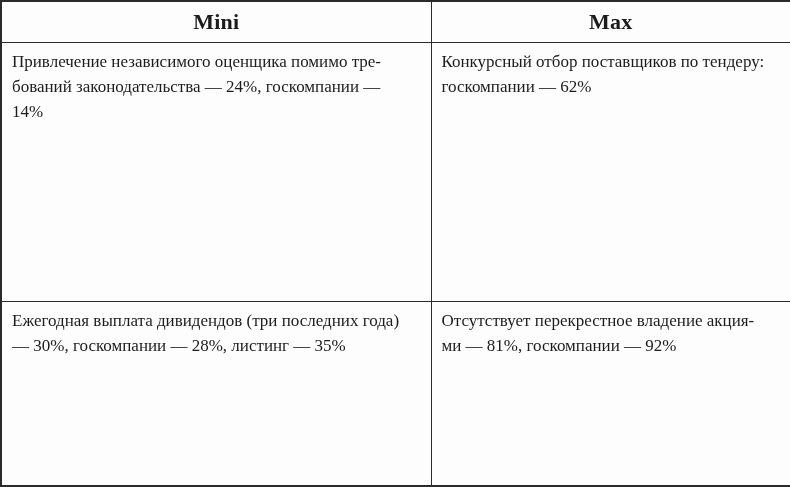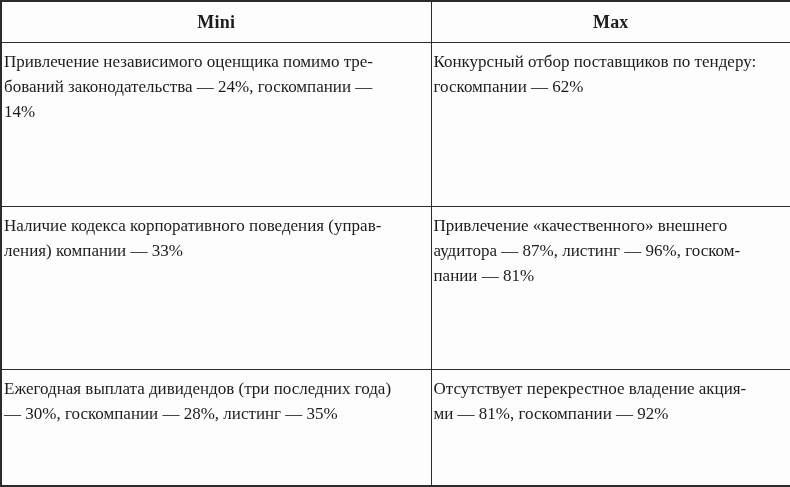--- a/index.html
+++ b/index.html
@@ -24,33 +24,33 @@
   table.cmp, table.cmp th, table.cmp td {
     border: 1px solid #2b2b2b;
   }
   table.cmp {
     border: 2px solid #2b2b2b;
   }
   col.c-mini { width: 430px; }
   col.c-max  { width: 360px; }
   th {
     height: 36px;
-    font-size: 18px;
+    font-size: 22px;
     font-weight: bold;
     text-align: center;
     vertical-align: middle;
     padding: 2px 4px;
     letter-spacing: 0.2px;
   }
   td {
     font-size: 17px;
     line-height: 25px;
     vertical-align: top;
     text-align: left;
-    padding: 6px 10px 3px 2px;
+    padding: 6px 10px 3px 10px;
     white-space: pre-line;
   }
   tr.r-tall  { height: 82px; }
   tr.r-short { height: 59px; }
 </style>
 </head>
 <body>
 
 <div class="page">
   <table class="cmp">
@@ -65,27 +65,20 @@
       </tr>
     </thead>
     <tbody>
       <tr class="r-tall">
         <td>Привлечение независимого оценщика помимо тре-
 бований законодательства — 24%, госкомпании —
 14%</td>
         <td>Конкурсный отбор поставщиков по тендеру:
 госкомпании — 62%</td>
       </tr>
-      <tr class="r-tall">
-        <td>Наличие кодекса корпоративного поведения (управ-
-ления) компании — 33%</td>
-        <td>Привлечение «качественного» внешнего
-аудитора — 87%, листинг — 96%, госком-
-пании — 81%</td>
-      </tr>
       <tr class="r-short">
         <td>Ежегодная выплата дивидендов (три последних года)
 — 30%, госкомпании — 28%, листинг — 35%</td>
         <td>Отсутствует перекрестное владение акция-
 ми — 81%, госкомпании — 92%</td>
       </tr>
     </tbody>
   </table>
 </div>
 

